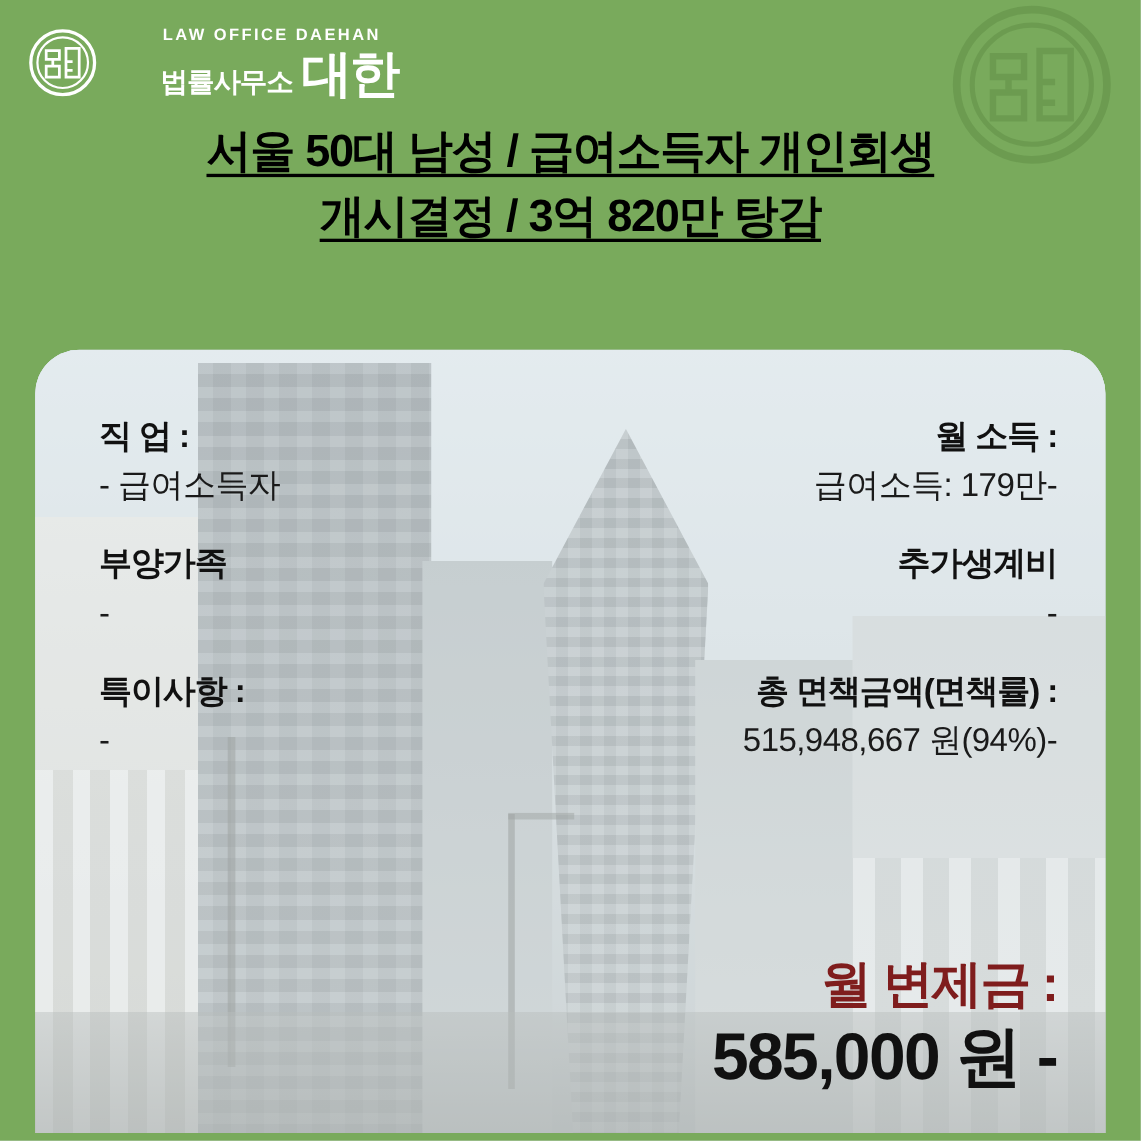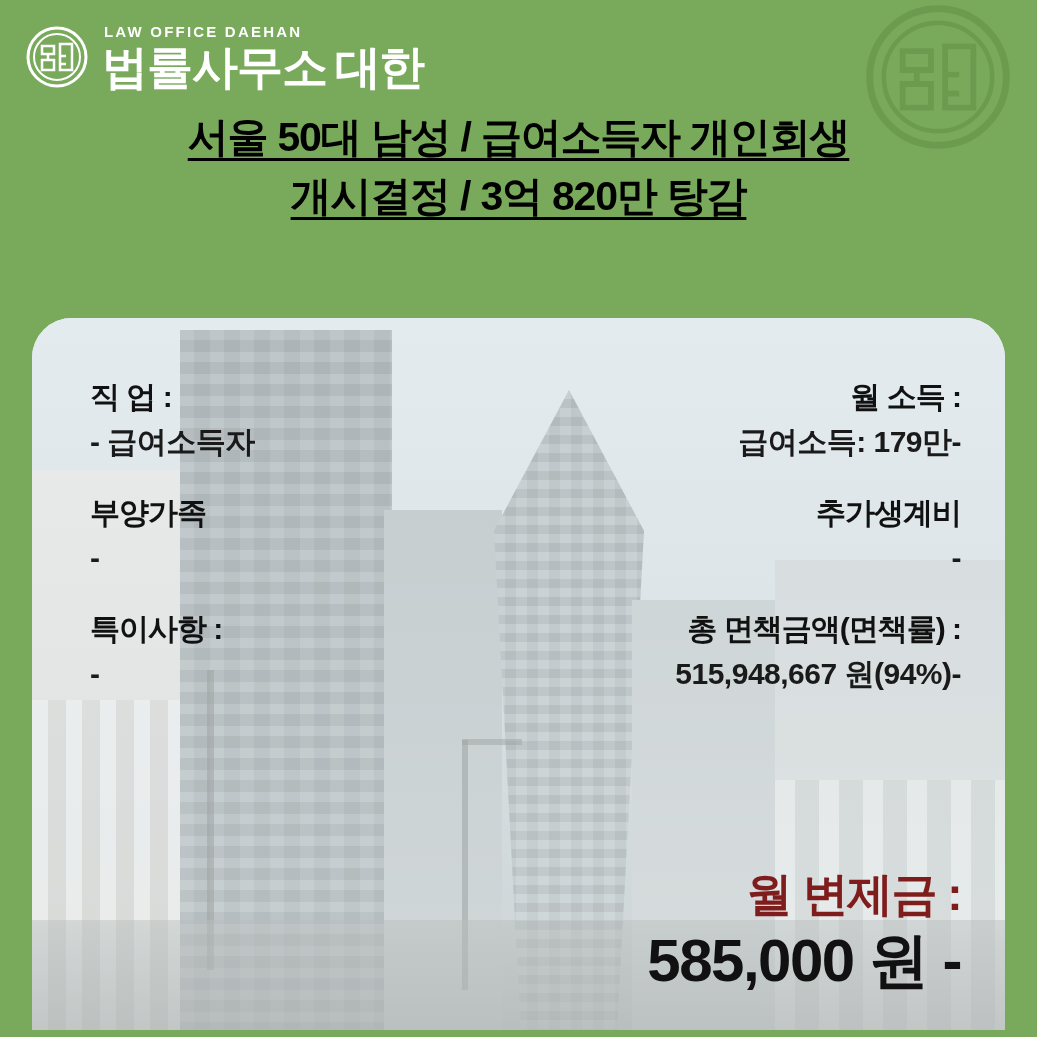--- a/index.html
+++ b/index.html
@@ -33,39 +33,40 @@
     height: 62px;
     flex: 0 0 62px;
     position: relative;
   }
 
   .logo-text-group {
     display: flex;
     flex-direction: column;
     justify-content: center;
     line-height: 1;
+    margin-left: 44px;
   }
 
   .logo-eng {
     font-size: 15px;
     font-weight: bold;
     letter-spacing: 2.2px;
     color: #ffffff;
     margin-bottom: 5px;
     margin-left: 2px;
   }
 
   .logo-kor-row {
     display: flex;
     align-items: baseline;
     gap: 8px;
   }
 
   .logo-kor-small {
-    font-size: 46px;
+    font-size: 25px;
     font-weight: bold;
     color: #ffffff;
     letter-spacing: -1px;
   }
 
   .logo-kor-big {
     font-size: 46px;
     font-weight: bold;
     color: #ffffff;
     letter-spacing: -2px;
@@ -183,21 +184,21 @@
   .lbl {
     font-size: 30px;
     font-weight: bold;
     letter-spacing: -1px;
     line-height: 1.5;
     color: #111111;
   }
 
   .val {
     font-size: 30px;
-    font-weight: bold;
+    font-weight: normal;
     letter-spacing: -0.5px;
     line-height: 1.5;
     color: #1a1a1a;
     white-space: nowrap;
   }
 
   .monthly {
     position: absolute;
     right: 44px;
     bottom: 32px;

